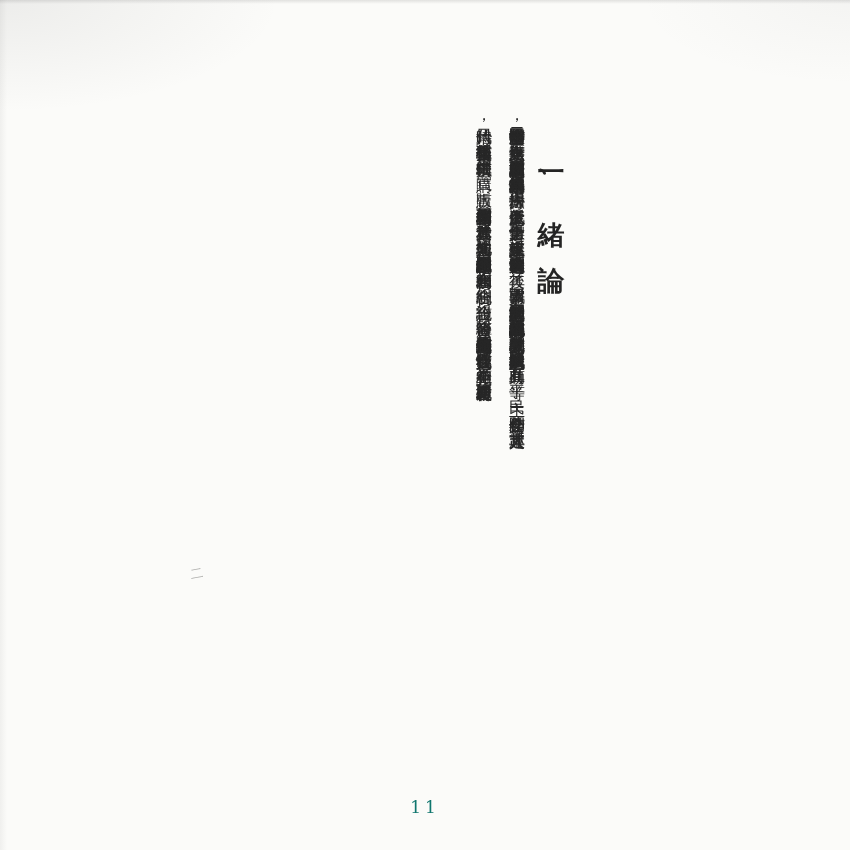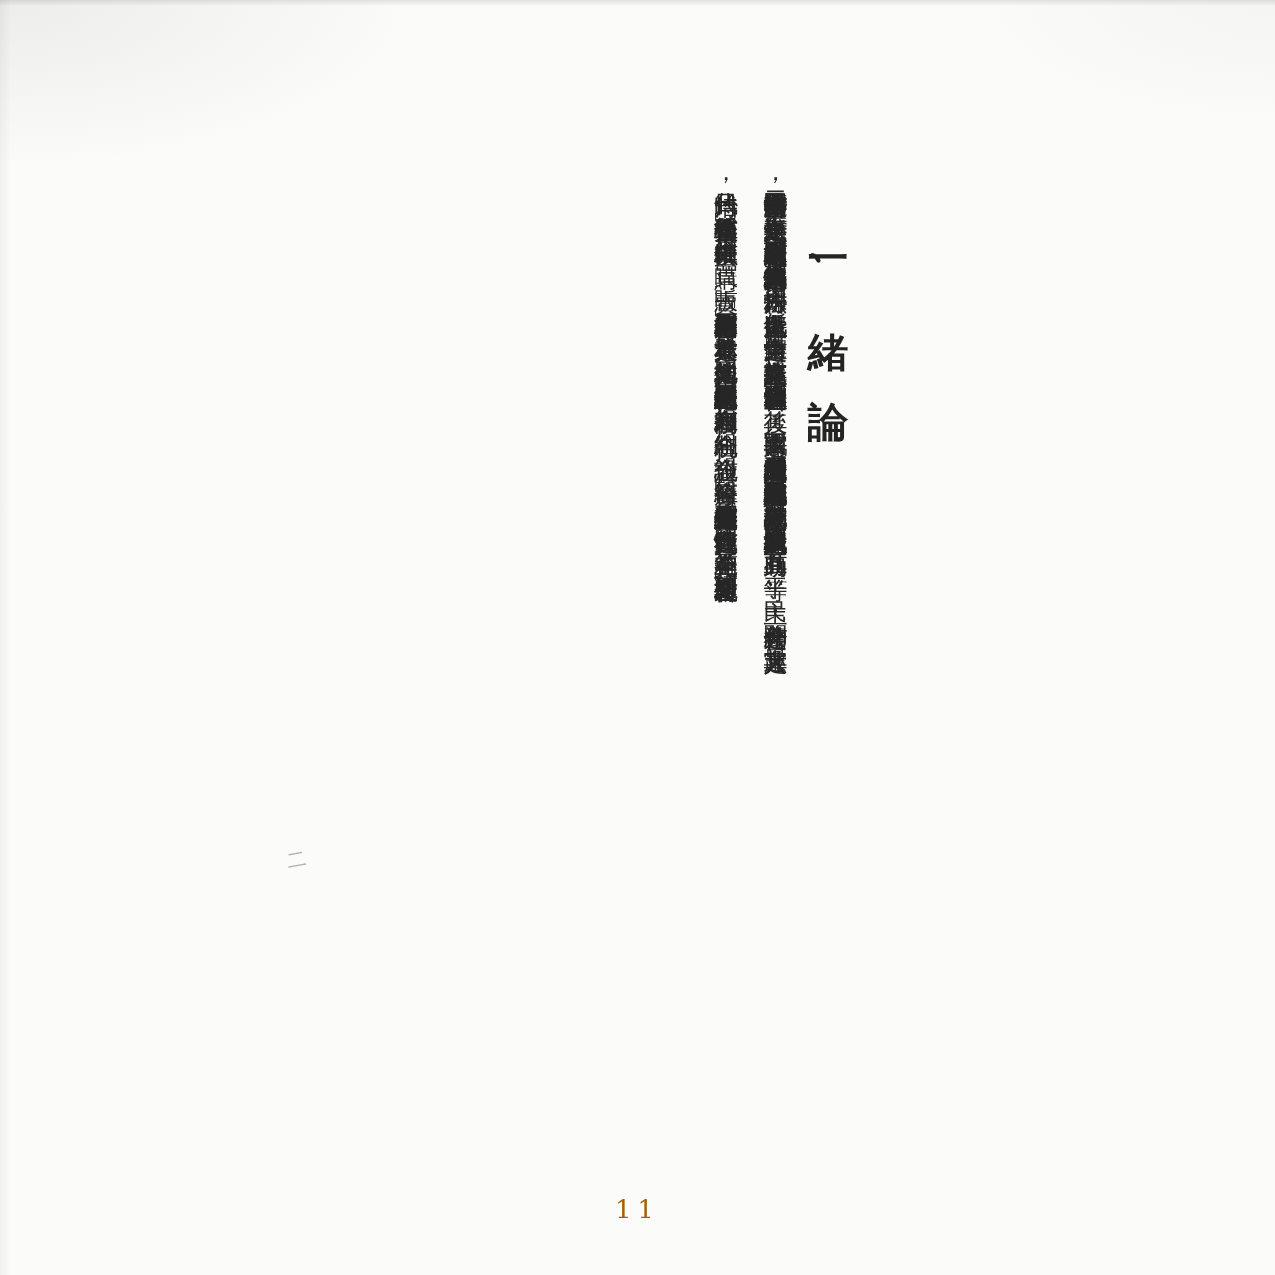--- a/index.html
+++ b/index.html
@@ -67,21 +67,21 @@
     letter-spacing: 2px;
   }
   .pagenum {
     position: absolute;
     left: 0;
     top: 797px;
     width: 850px;
     text-align: center;
     font-size: 17px;
     letter-spacing: 4px;
-    color: #a16207;
+    color: #0f766e;
     font-family: "DejaVu Serif", "Liberation Serif", serif;
   }
 </style>
 </head>
 <body>
 
 <div class="sheet">
   <div class="scan-shade"></div>
 
   <div class="vtext">

